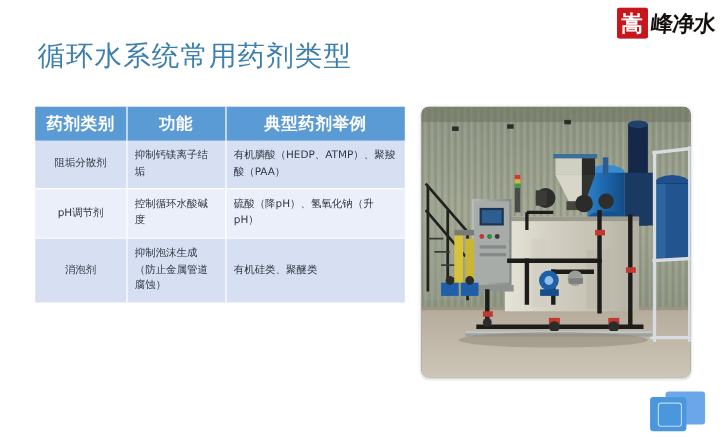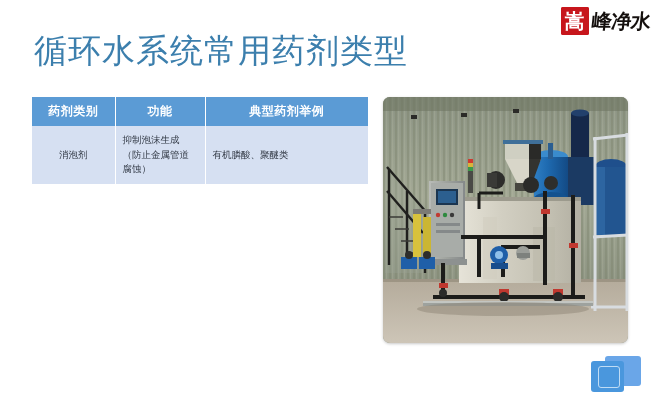--- a/index.html
+++ b/index.html
@@ -59,21 +59,21 @@
     letter-spacing: -0.5px;
     transform: skewX(-6deg);
     white-space: nowrap;
   }
 
   
   #page-title {
     position: absolute;
     left: 34px;
     top: 34px;
-    font-size: 33px;
+    font-size: 25px;
     line-height: 34px;
     color: #3c7fad;
     letter-spacing: 1px;
     white-space: nowrap;
   }
 
   
   #chem-table {
     position: absolute;
     left: 32px;
@@ -83,21 +83,21 @@
     table-layout: fixed;
     font-size: 9.5px;
   }
   #chem-table col.c1 { width: 83px; }
   #chem-table col.c2 { width: 90px; }
   #chem-table col.c3 { width: 163px; }
 
   #chem-table thead th {
     background: #5b9bd5;
     color: #ffffff;
-    font-size: 12px;
+    font-size: 15px;
     font-weight: bold;
     text-align: center;
     padding: 6px 4px;
     border-right: 1.5px solid #ffffff;
     letter-spacing: 0.5px;
   }
   #chem-table thead th:last-child { border-right: none; text-align: center; }
 
   #chem-table tbody td {
     padding: 7px 7px;
@@ -187,23 +187,33 @@
     </colgroup>
     <thead>
       <tr>
         <th>药剂类别</th>
         <th>功能</th>
         <th>典型药剂举例</th>
       </tr>
     </thead>
     <tbody>
       <tr class="odd">
+        <td class="cat">阻垢分散剂</td>
+        <td class="fn">抑制钙镁离子结垢</td>
+        <td class="ex">有机膦酸（HEDP、ATMP）、聚羧酸（PAA）</td>
+      </tr>
+      <tr class="even">
+        <td class="cat">pH调节剂</td>
+        <td class="fn">控制循环水酸碱度</td>
+        <td class="ex">硫酸（降pH）、氢氧化钠（升pH）</td>
+      </tr>
+      <tr class="odd">
         <td class="cat">消泡剂</td>
         <td class="fn">抑制泡沫生成（防止金属管道腐蚀）</td>
-        <td class="ex">有机膦酸、聚醚类</td>
+        <td class="ex">有机硅类、聚醚类</td>
       </tr>
     </tbody>
   </table>
 
   <div id="photo">
     <svg width="245" height="246" viewBox="0 0 245 246" xmlns="http://www.w3.org/2000/svg">
       <defs>
         <linearGradient id="wallg" x1="0" y1="0" x2="0" y2="1">
           <stop offset="0" stop-color="#8b9383"></stop>
           <stop offset="0.55" stop-color="#a2a894"></stop>

